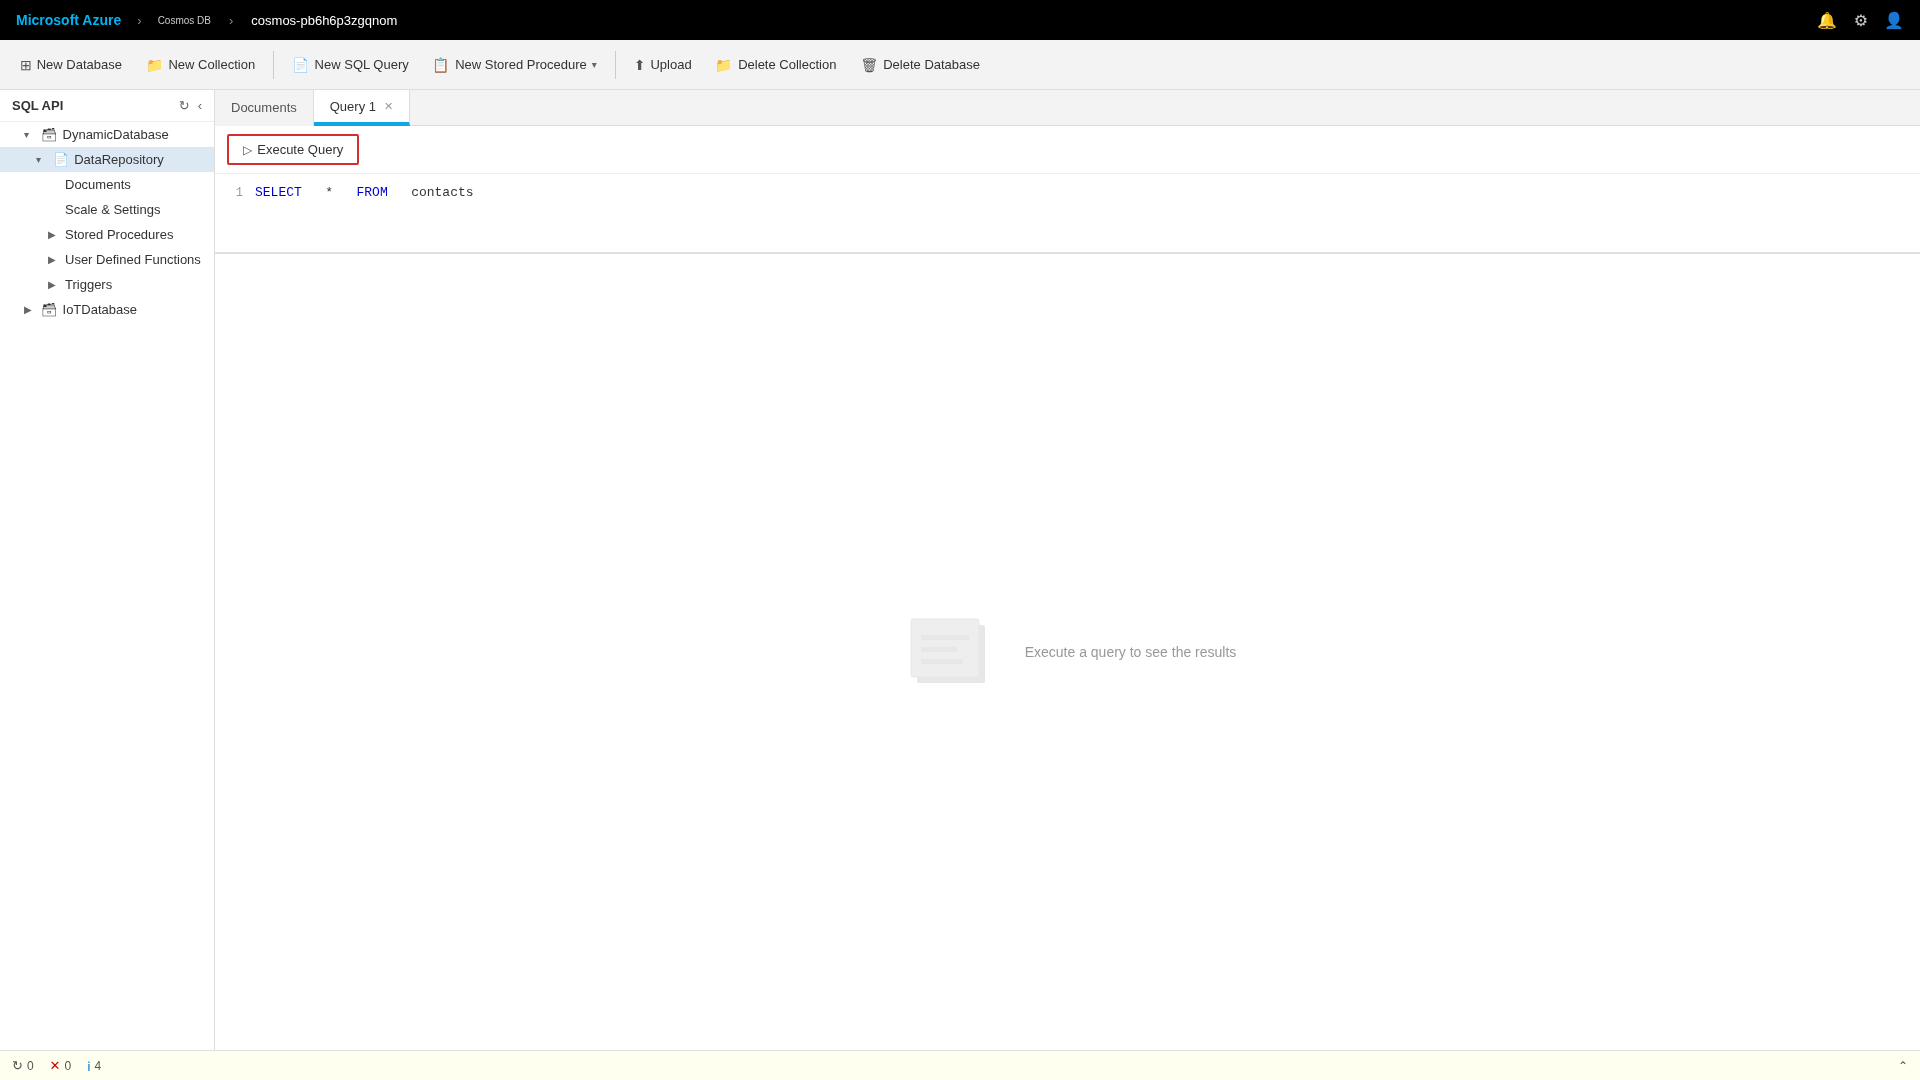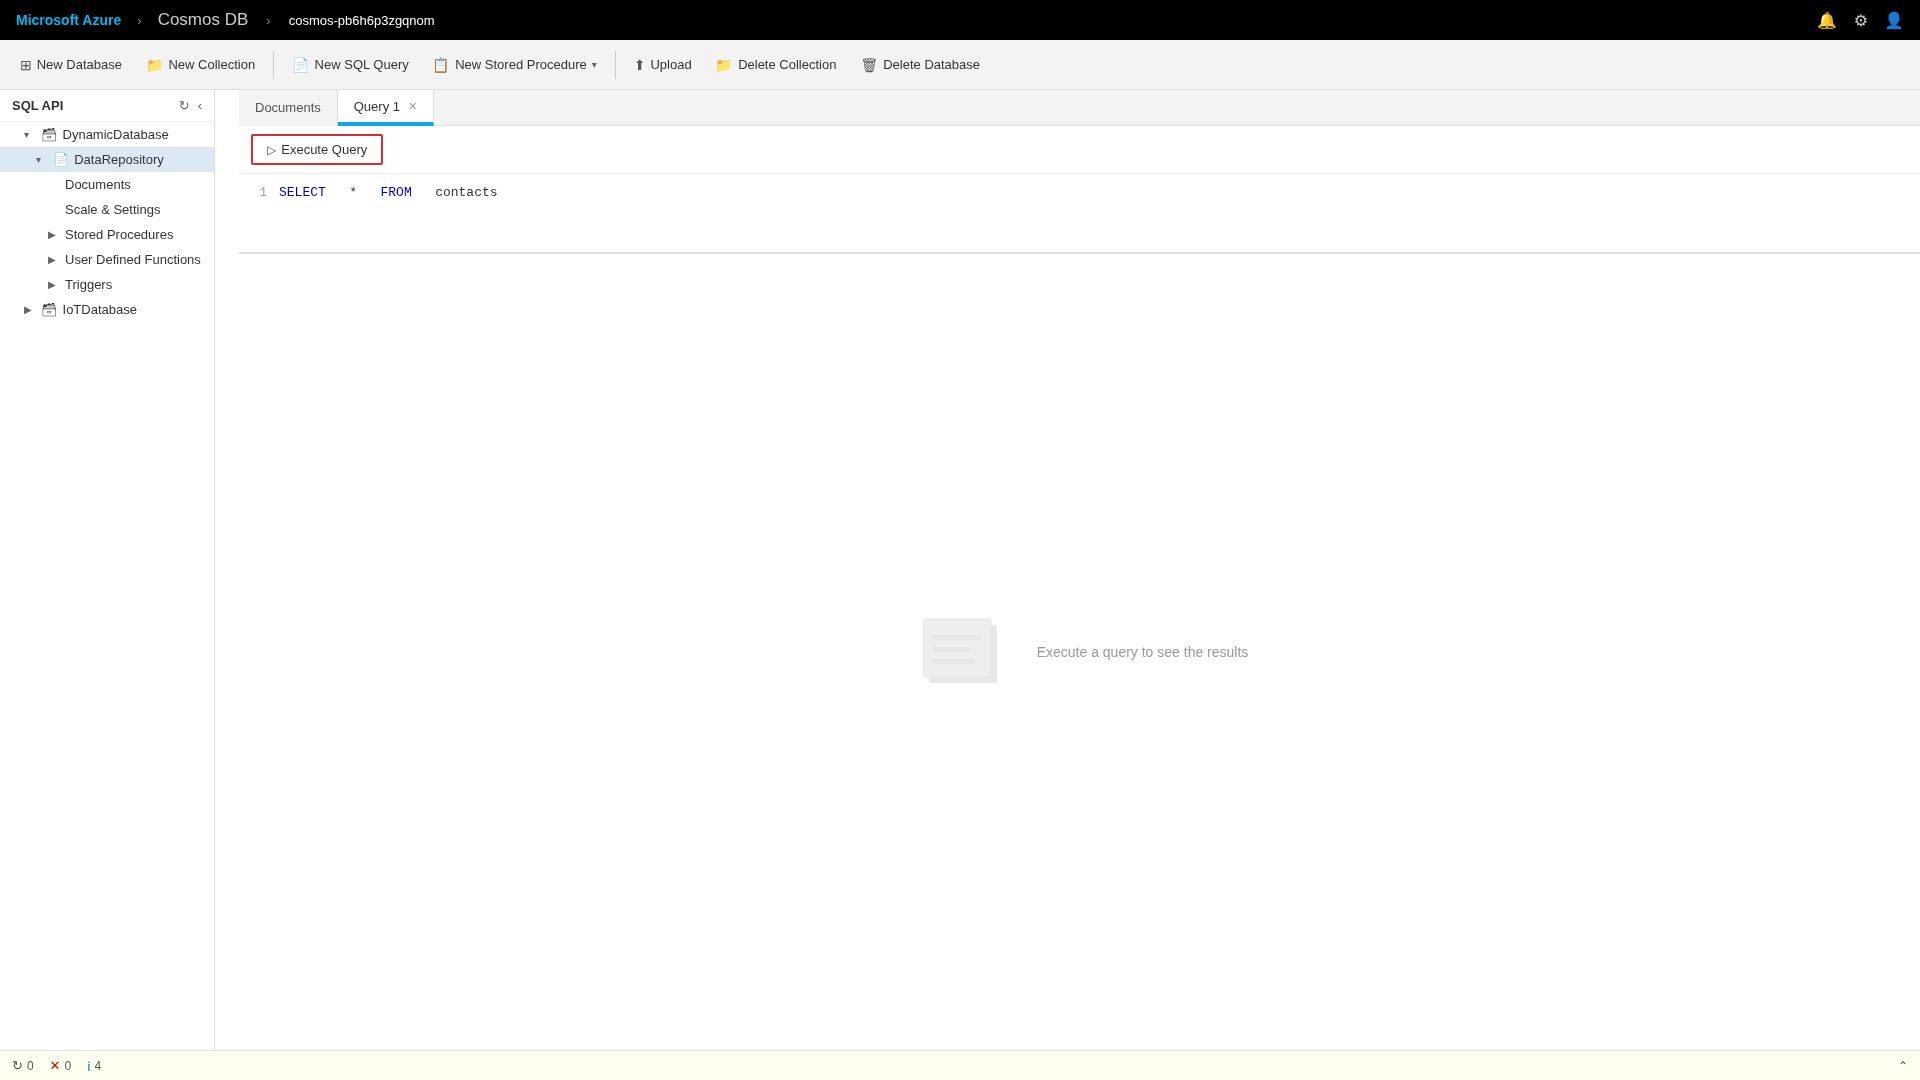--- a/index.html
+++ b/index.html
@@ -10,21 +10,21 @@
       background: #000;
       color: #fff;
       height: 40px;
       display: flex;
       align-items: center;
       padding: 12px 16px;
       gap: 12px;
     }
     .top-bar-brand { color: #00b4f0; font-size: 14px; font-weight: 600; }
     .top-bar-sep { color: #888; margin: 0 4px; }
-    .top-bar-db { color: #ccc; font-size: 17px; }
+    .top-bar-db { color: #ccc; font-size: 10px; }
     .top-bar-arrow { color: #888; margin: 0 6px; }
     .top-bar-instance { color: #fff; font-size: 13px; }
     .top-bar-icons { margin-left: auto; display: flex; gap: 16px; align-items: center; }
     .top-bar-icon { color: #ccc; cursor: pointer; font-size: 16px; }
 
     
     .toolbar {
       background: #f3f3f3;
       border-bottom: 1px solid #ddd;
       height: 50px;
@@ -47,21 +47,20 @@
       white-space: nowrap;
     }
     .toolbar-sep { width: 1px; height: 28px; background: #ccc; margin: 0 4px; }
     .toolbar-icon { font-size: 14px; color: #555; }
     .toolbar-dropdown-arrow { font-size: 10px; color: #666; }
 
     
     .main-layout {
       display: flex;
       height: calc(1080px - 40px - 50px - 30px);
-      gap: 24px;
     }
 
     
     .sidebar {
       width: 215px;
       border-right: 1px solid #ddd;
       background: #fff;
       display: flex;
       flex-direction: column;
       overflow-y: auto;

